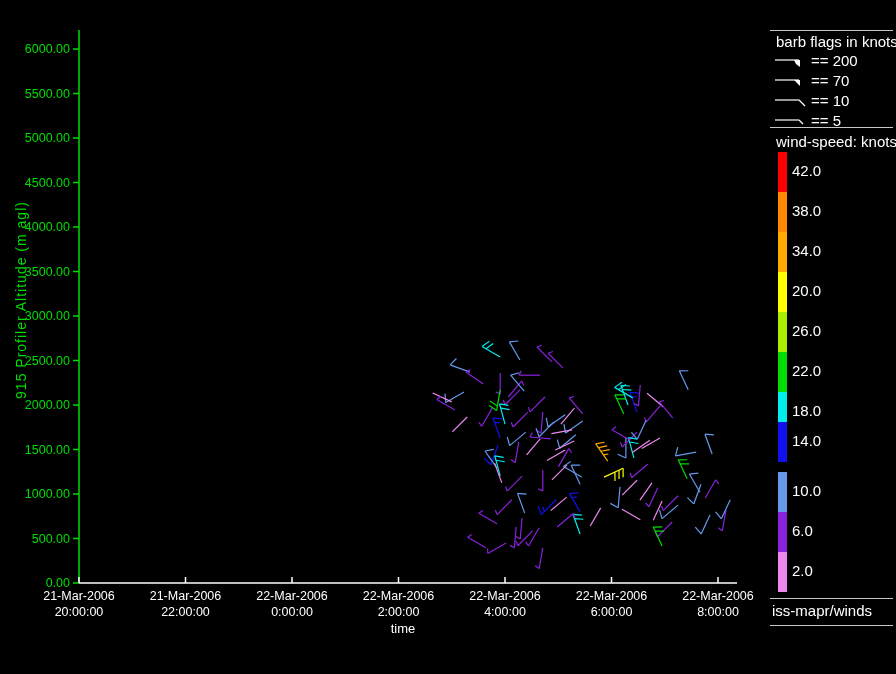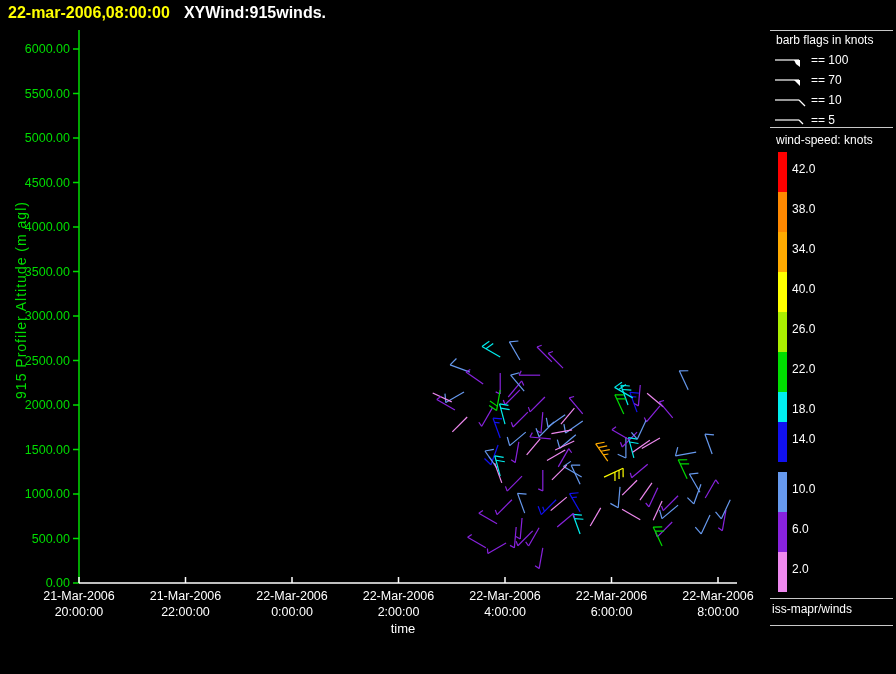--- a/index.html
+++ b/index.html
@@ -7,44 +7,41 @@
   #stage{position:relative;width:896px;height:674px;background:#000;}
   .titlebar{position:absolute;top:4px;left:8px;font-size:16px;font-weight:bold;white-space:nowrap;}
   .title-datetime{color:#ffff00;}
   .title-plot{color:#ffffff;margin-left:14px;}
   #plot-svg{position:absolute;top:0;left:0;}
   .yaxis-label{position:absolute;left:21px;top:300px;transform:translate(-50%,-50%) rotate(-90deg);
     color:#00dd00;font-size:14px;letter-spacing:1px;white-space:nowrap;}
   .time-label{position:absolute;left:330px;top:621px;width:146px;text-align:center;
     color:#ffffff;font-size:13px;}
   
-  #panel{position:absolute;left:770px;top:0;width:126px;height:674px;color:#fff;font-size:12px;}
+  #panel{position:absolute;left:770px;top:0;width:126px;height:674px;color:#fff;font-size:15px;}
   .hline{position:absolute;left:0;width:123px;border-top:1px solid #c8c8c8;height:0;}
   .panel-title{position:absolute;left:6px;white-space:nowrap;color:#ffffff;}
   #barb-rows{position:absolute;left:4px;top:50px;}
   .barb-row{height:20px;display:flex;align-items:center;}
   .barb-row svg{display:block;}
   .barb-row .lbl{margin-left:3px;color:#fff;white-space:nowrap;}
   #scale{position:absolute;left:0;top:152px;}
   .scale-row{position:absolute;left:8px;width:115px;height:40px;}
   .scale-swatch{position:absolute;left:0;top:0;width:9px;height:40px;}
   .scale-lbl{position:absolute;left:14px;top:10px;color:#fff;}
   .source-label{position:absolute;left:2px;top:602px;color:#fff;white-space:nowrap;}
   
   .quality-banner{position:absolute;left:17px;top:634px;background:#ffffff;color:#000;
     font-size:12.5px;padding:4px 7px 3px 7px;white-space:nowrap;}
 </style>
 </head>
 <body>
 
 <div id="stage">
 
-  <div class="titlebar">
-    <span class="title-datetime">22-mar-2006,08:00:00</span><span class="title-plot">XYWind:915winds.</span>
-  </div>
 
   <svg id="plot-svg" width="896" height="674">
     <g id="g-yaxis">
         <line x1="79" y1="30" x2="79" y2="583" stroke="#00dd00" stroke-width="1.5"></line>
         <line x1="73" y1="49" x2="79" y2="49" stroke="#00dd00" stroke-width="1.5"></line>
         <text x="70" y="53" fill="#00dd00" font-size="12.5" text-anchor="end">6000.00</text>
         <line x1="73" y1="93.5" x2="79" y2="93.5" stroke="#00dd00" stroke-width="1.5"></line>
         <text x="70" y="97.5" fill="#00dd00" font-size="12.5" text-anchor="end">5500.00</text>
         <line x1="73" y1="138" x2="79" y2="138" stroke="#00dd00" stroke-width="1.5"></line>
         <text x="70" y="142" fill="#00dd00" font-size="12.5" text-anchor="end">5000.00</text>
@@ -501,21 +498,21 @@
 
   <div id="panel">
     <div class="hline" style="top:30px"></div>
     <div class="panel-title" style="top:33px">barb flags in knots</div>
     <div id="barb-rows">
         <div class="barb-row">
           <svg width="34" height="16">
             <line x1="1" y1="8" x2="25" y2="8" stroke="#fff" stroke-width="1.2"></line>
             <polygon points="20,8 26,8 26,15 22,12" fill="#fff"></polygon>
           </svg>
-          <span class="lbl">== 100</span>
+          <span class="lbl">== 200</span>
         </div>
         <div class="barb-row">
           <svg width="34" height="16">
             <line x1="1" y1="8" x2="25" y2="8" stroke="#fff" stroke-width="1.2"></line>
             <polygon points="20,8 26,8 26,14" fill="#fff"></polygon>
           </svg>
           <span class="lbl">== 70</span>
         </div>
         <div class="barb-row">
           <svg width="34" height="16">
@@ -542,21 +539,21 @@
         <div class="scale-row" style="top: 40px;">
           <div class="scale-swatch" style="background: rgb(255, 136, 0);"></div>
           <div class="scale-lbl">38.0</div>
         </div>
         <div class="scale-row" style="top: 80px;">
           <div class="scale-swatch" style="background: rgb(255, 170, 0);"></div>
           <div class="scale-lbl">34.0</div>
         </div>
         <div class="scale-row" style="top: 120px;">
           <div class="scale-swatch" style="background: rgb(255, 255, 0);"></div>
-          <div class="scale-lbl">40.0</div>
+          <div class="scale-lbl">20.0</div>
         </div>
         <div class="scale-row" style="top: 160px;">
           <div class="scale-swatch" style="background: rgb(170, 238, 0);"></div>
           <div class="scale-lbl">26.0</div>
         </div>
         <div class="scale-row" style="top: 200px;">
           <div class="scale-swatch" style="background: rgb(0, 221, 0);"></div>
           <div class="scale-lbl">22.0</div>
         </div>
         <div class="scale-row" style="top: 240px;">

